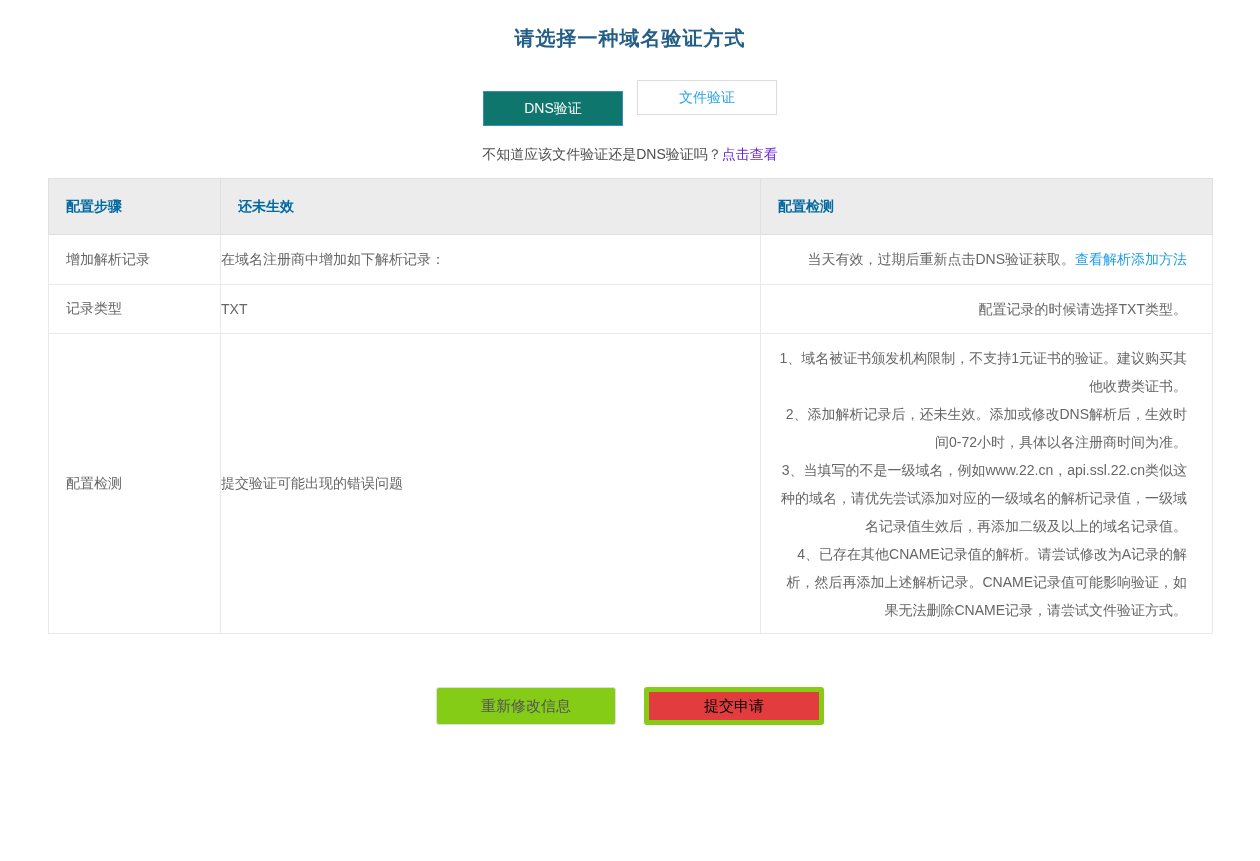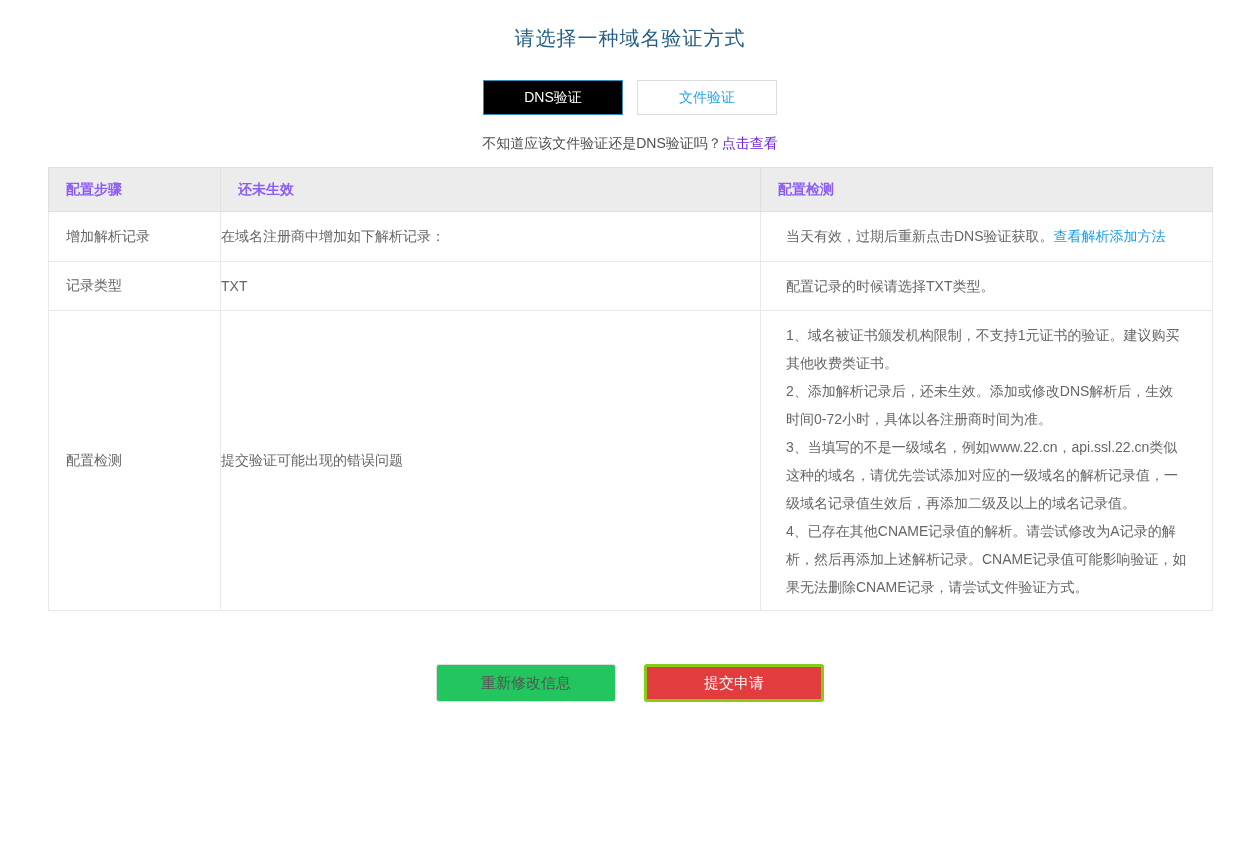--- a/index.html
+++ b/index.html
@@ -15,21 +15,21 @@
     overflow: hidden;
   }
 
   
   .page-title {
     margin-top: 24px;
     text-align: center;
     font-size: 20px;
     line-height: 28px;
     color: #235e86;
-    font-weight: 400;
+    font-weight: 700;
     letter-spacing: 1px;
   }
 
   
   .tabs {
     margin-top: 28px;
     display: flex;
     justify-content: center;
     gap: 14px;
   }
@@ -37,23 +37,24 @@
     width: 140px;
     height: 35px;
     display: flex;
     align-items: center;
     justify-content: center;
     font-size: 14px;
     cursor: pointer;
     user-select: none;
   }
   .tab.active {
-    background: #000000;
+    background: #0f766e;
     color: #ffffff;
     border: 1px solid #3c8dbc;
+    margin-top: 11px;
   }
   .tab.inactive {
     background: #ffffff;
     color: #29a3e8;
     border: 1px solid #dcdcdc;
   }
 
   
   .hint {
     margin-top: 20px;
@@ -78,34 +79,34 @@
   .config-table col.c2 { width: 540px; }
   .config-table col.c3 { width: 452px; }
   .config-table th, .config-table td {
     border: 1px solid #e9e9e9;
     font-size: 14px;
     vertical-align: middle;
     font-weight: 400;
   }
   .config-table th {
     background: #ececec;
-    color: #8b5cf6;
+    color: #0369a1;
     font-weight: 700;
     text-align: left;
-    height: 44px;
+    height: 56px;
     padding: 0 0 0 17px;
     border-color: #e0e0e0;
   }
   .config-table td {
     color: #666666;
     background: #ffffff;
   }
   .cell-step { padding-left: 17px; }
   .cell-item { padding-left: 0; }
-  .cell-desc { padding-left: 25px; padding-right: 25px; }
+  .cell-desc { padding-left: 18px; padding-right: 25px; text-align: right; }
   tr.row-h50 td { height: 50px; }
   tr.row-h49 td { height: 49px; }
   tr.row-h76 td { height: 76px; }
   tr.row-h300 td { height: 300px; }
   .cell-desc .desc-line { line-height: 27px; }
   .cell-desc a {
     color: #1e9de6;
     text-decoration: none;
     cursor: pointer;
   }
@@ -127,28 +128,28 @@
     height: 38px;
     display: flex;
     align-items: center;
     justify-content: center;
     font-size: 15px;
     border-radius: 3px;
     cursor: pointer;
     user-select: none;
   }
   .btn-modify {
-    background: #22c55e;
+    background: #84cc16;
     border: 1px solid #dddddd;
     color: #555555;
   }
   .btn-submit {
     background: #e23c3f;
-    border: 3px solid #84cc16;
-    color: #ffffff;
+    border: 5px solid #84cc16;
+    color: #000000;
   }
 </style>
 </head>
 <body>
 
 <div class="page">
 
   <h1 class="page-title">请选择一种域名验证方式</h1>
 
   <div class="tabs">

